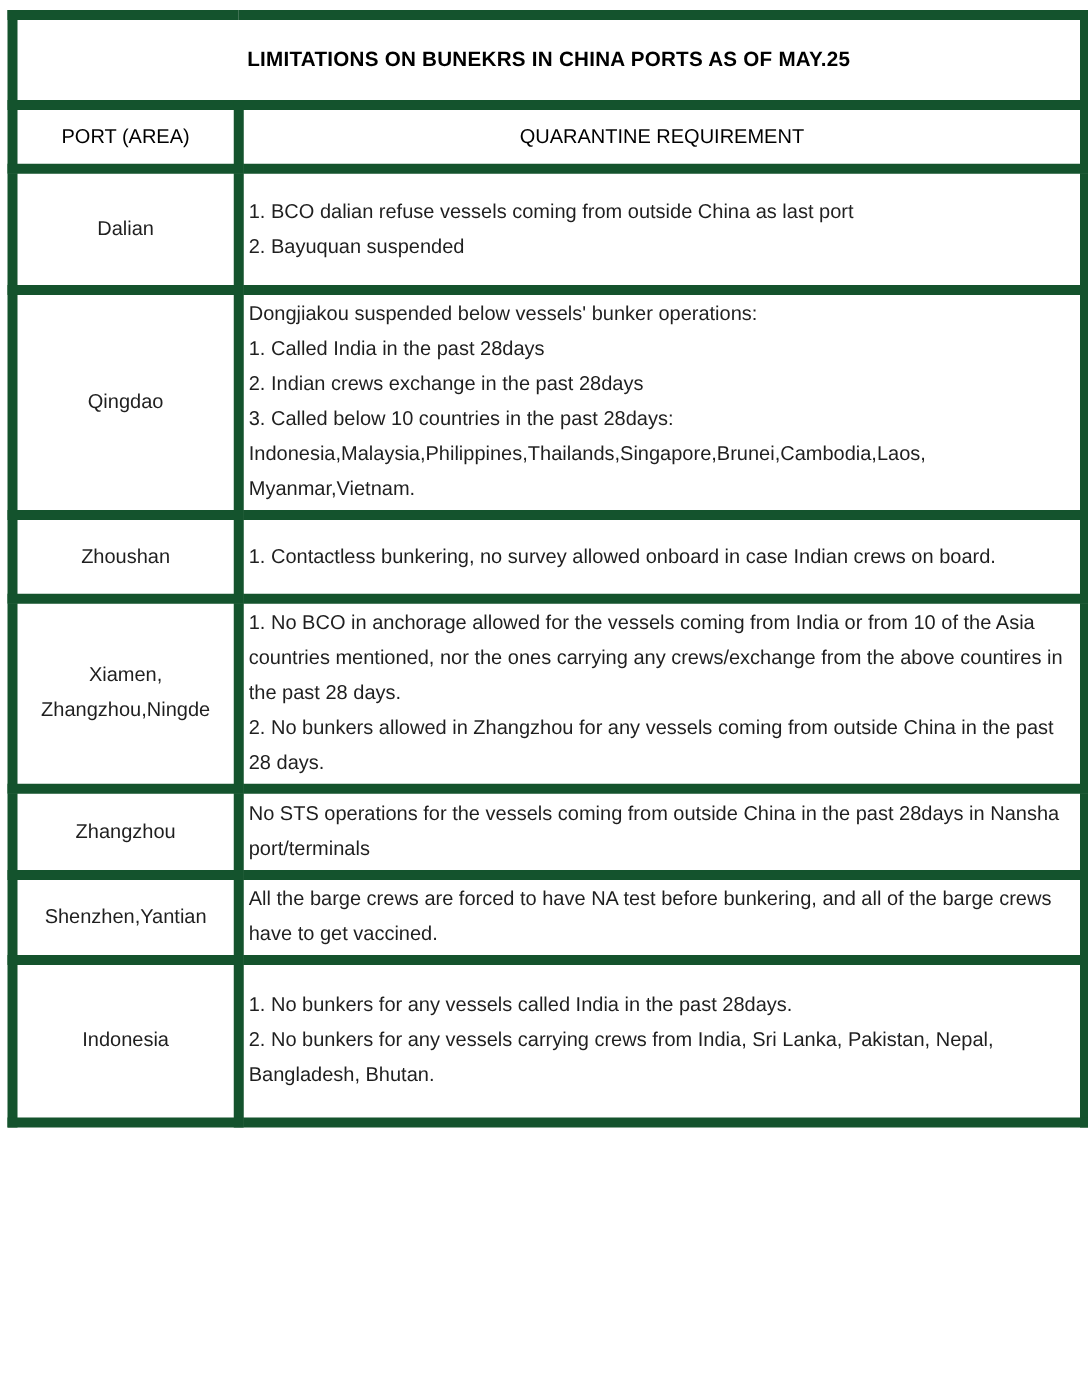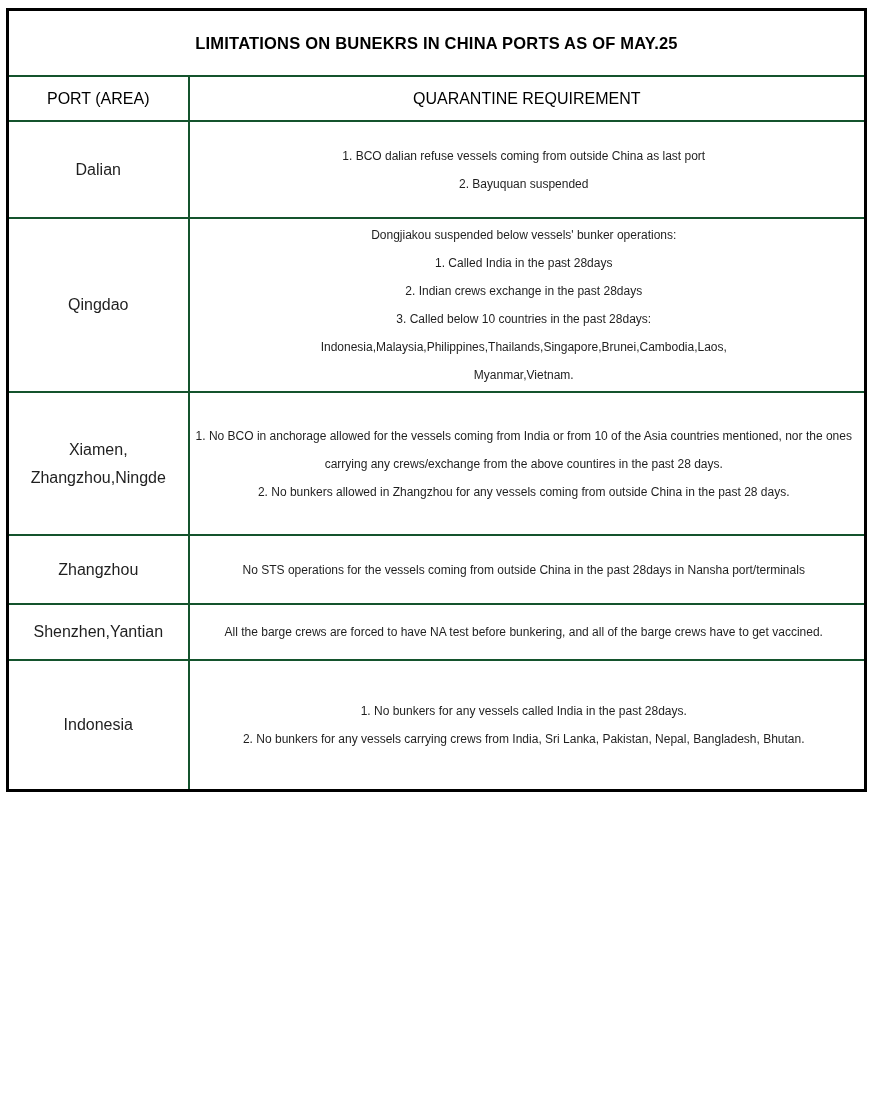--- a/index.html
+++ b/index.html
@@ -14,21 +14,21 @@
   .port-table {
     position: absolute;
     left: 6px;
     top: 8px;
     width: 858px;
     border-collapse: collapse;
     table-layout: fixed;
     border: 3px solid #000;
   }
   .port-table td, .port-table th {
-    border: 2px solid #14532d;
+    border: 8px solid #14532d;
     vertical-align: middle;
     overflow: hidden;
   }
   .title-cell {
     height: 62px;
     text-align: center;
     font-weight: bold;
     font-size: 16.5px;
     letter-spacing: 0.2px;
     color: #000;
@@ -41,22 +41,22 @@
     color: #000;
   }
   .port-cell {
     text-align: center;
     font-size: 16px;
     line-height: 28px;
     white-space: pre-line;
     padding: 12px 4px;
   }
   .req-cell {
-    text-align: center;
-    font-size: 12px;
+    text-align: left;
+    font-size: 16px;
     line-height: 28px;
     white-space: pre-line;
     padding: 2px 10px 2px 4px;
   }
   .vtop { vertical-align: top; }
   
   .r0  { height: 97px;  }
   .r1  { height: 166px; }
   .r2  { height: 64px;  }
   .r3  { height: 58px;  }
@@ -95,20 +95,24 @@
       <td class="req-cell">Dongjiakou suspended below vessels' bunker operations:
 1. Called India in the past 28days
 2. Indian crews exchange in the past 28days
 3. Called below 10 countries in the past 28days:
 Indonesia,Malaysia,Philippines,Thailands,Singapore,Brunei,Cambodia,Laos,
 Myanmar,Vietnam.</td>
     </tr>
 
 
 
+    <tr class="r4">
+      <td class="port-cell">Zhoushan</td>
+      <td class="req-cell vtop">1. Contactless bunkering, no survey allowed onboard in case Indian crews on board.</td>
+    </tr>
 
 
     <tr class="r6">
       <td class="port-cell">Xiamen,
 Zhangzhou,Ningde</td>
       <td class="req-cell">1. No BCO in anchorage allowed for the vessels coming from India or from 10 of the Asia countries mentioned, nor the ones carrying any crews/exchange from the above countires in the past 28 days.
 2. No bunkers allowed in Zhangzhou for any vessels coming from outside China in the past 28 days.</td>
     </tr>
 
     <tr class="r7">

